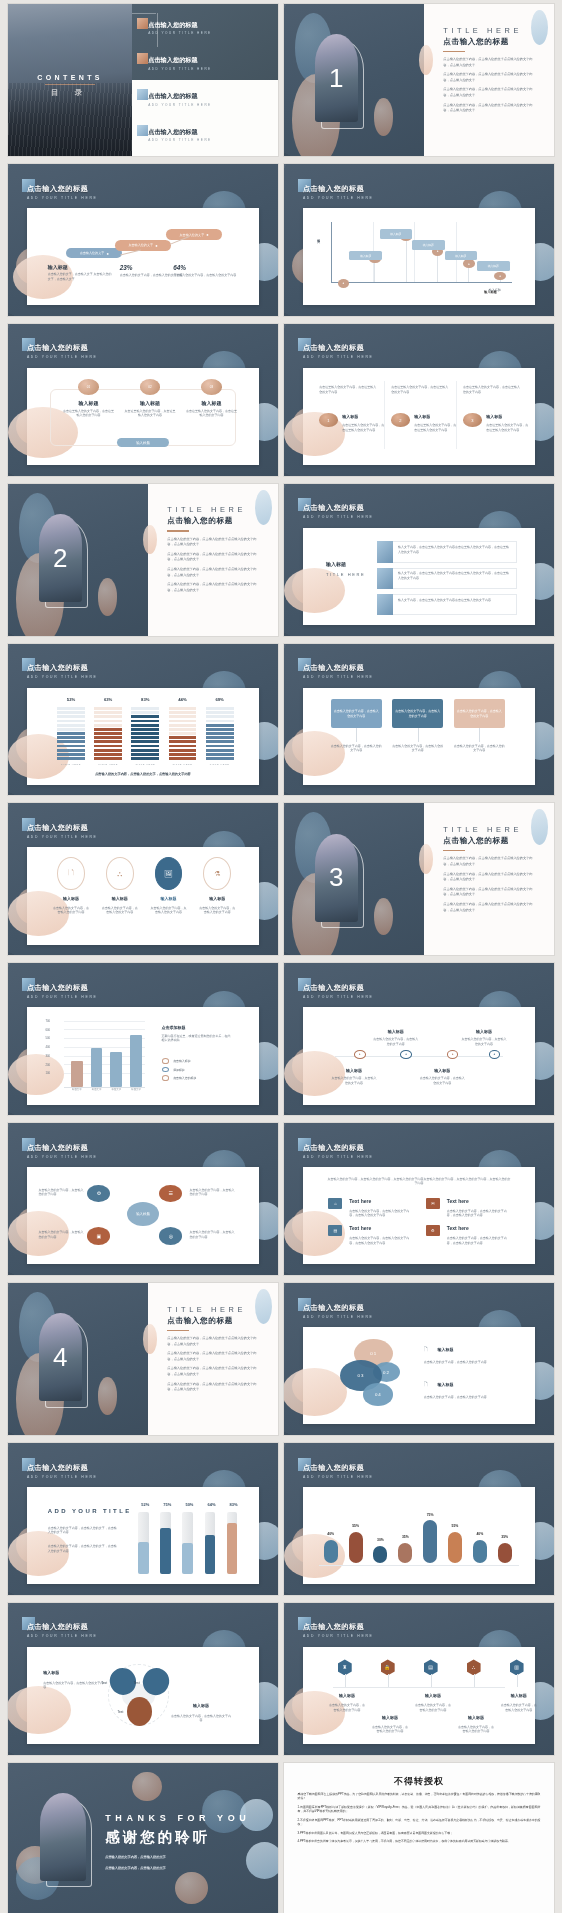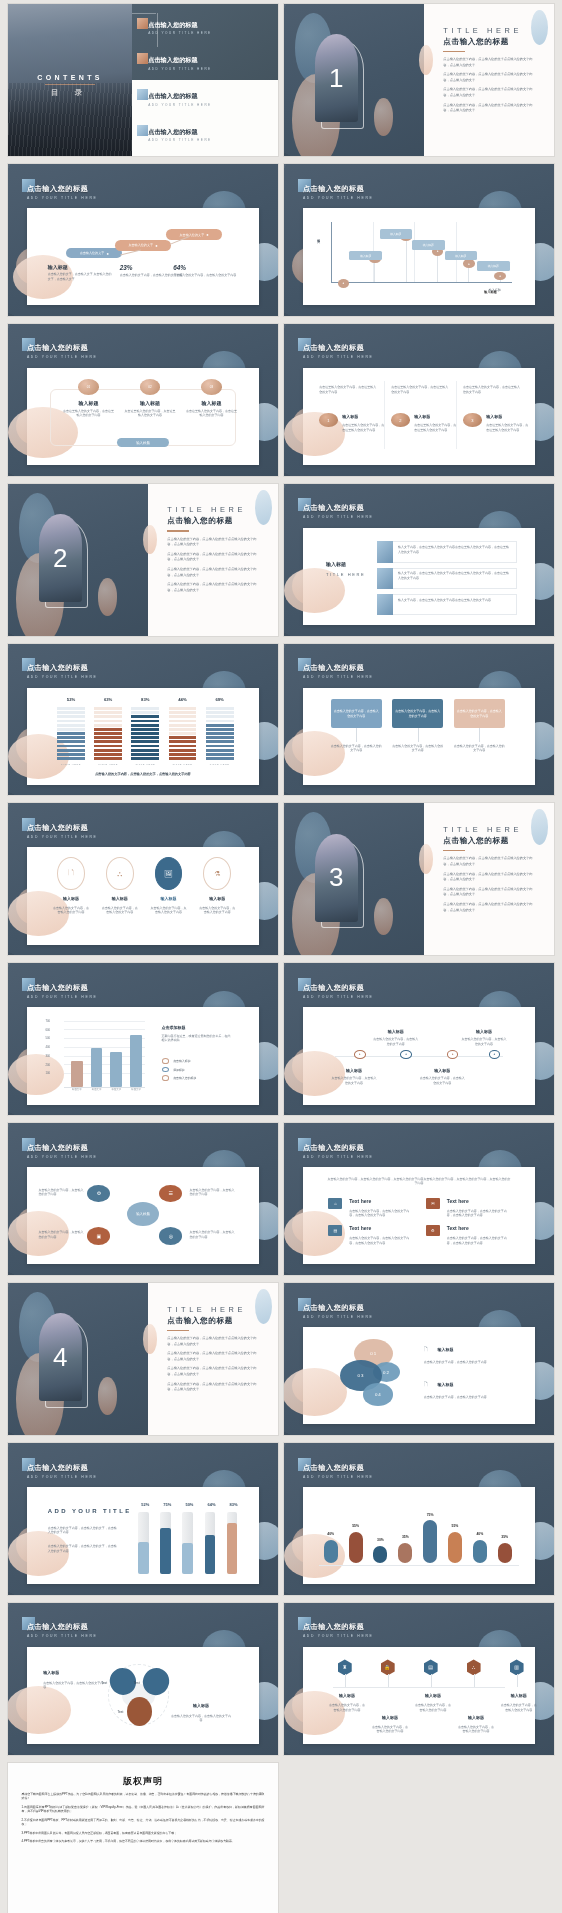--- a/index.html
+++ b/index.html
@@ -843,23 +843,39 @@
           <div class="hex" style="position: absolute; left: 70.5%; top: 13%; background: rgb(154, 87, 56);">⛬</div>
           <div style="position: absolute; left: 73.7%; top: 28%; width: 0.5px; height: 13%; background: rgb(221, 226, 231);"></div>
           <div class="zh-b f4 ctr" style="position: absolute; left: 65.5%; top: 70%; width: 18%;">输入标题</div>
           <div class="tiny f3 ctr" style="position: absolute; left: 66.5%; top: 80%; width: 16%;">点击输入您的文字内容，点击输入您的文字内容</div>
           <div class="hex" style="position: absolute; left: 89%; top: 13%; background: rgb(60, 106, 140);">▥</div>
           <div style="position: absolute; left: 92.2%; top: 28%; width: 0.5px; height: 13%; background: rgb(221, 226, 231);"></div>
           <div class="zh-b f4 ctr" style="position: absolute; left: 84%; top: 48%; width: 18%;">输入标题</div>
           <div class="tiny f3 ctr" style="position: absolute; left: 85%; top: 58%; width: 16%;">点击输入您的文字内容，点击输入您的文字内容</div>
         </div>
       </div>
+      <div class="slide">
+        <div class="bgtex"></div>
+        <div class="blob b-blue" style="left: 72%; top: 18%; width: 16%; padding-bottom: 9%; height: 28.432%;"></div>
+        <div class="blob b-peach" style="left: 3%; top: 55%; width: 14%; padding-bottom: 7.875%; height: 24.878%;"></div>
+        <div class="blob b-lblue" style="left: 88%; top: 52%; width: 14%; padding-bottom: 7.875%; height: 24.878%;"></div>
+        <div class="blob b-peach" style="left: 46%; top: 6%; width: 11%; padding-bottom: 6.1875%; height: 19.547%;"></div>
+        <div class="blob b-blue" style="left: 3%; top: 62%; width: 16%; padding-bottom: 9%; height: 28.432%;"></div>
+        <div class="blob b-peach" style="left: 62%; top: 72%; width: 12%; padding-bottom: 6.75%; height: 21.324%;"></div>
+        <div class="blob b-lblue" style="left: 86%; top: 24%; width: 12%; padding-bottom: 6.75%; height: 21.324%;"></div>
+        <div class="archframe" style="left: 14%; top: 24%; width: 17%; height: 58%;"></div>
+        <div class="arch" style="left: 12%; top: 20%; width: 17%; height: 58%;"></div>
+        <div class="thanks-en" style="position: absolute; left: 36%; top: 33%;">THANKS FOR YOU</div>
+        <div class="thanks-zh" style="position: absolute; left: 36%; top: 42%;">感谢您的聆听</div>
+        <div style="position: absolute; left: 36%; top: 61%; font-size: 3.2px; color: rgb(224, 231, 238); font-weight: bold;">点击输入您的文字内容，点击输入您的文字</div>
+        <div style="position: absolute; left: 36%; top: 68%; font-size: 3.2px; color: rgb(224, 231, 238); font-weight: bold;">点击输入您的文字内容，点击输入您的文字</div>
+      </div>
       <div class="slide white" style="background: rgb(253, 253, 253);">
         <div style="position: absolute; inset: 8% 5% 6%;">
-          <div class="cp-title">版权声明</div>
+          <div class="cp-title">不得转授权</div>
           <div class="cp-p">感谢您下载包图网平台上提供的PPT作品，为了您和包图网以及原创作者的利益，请勿复制、传播、销售，否则将承担法律责任！包图网将对作品进行维权，按照传播下载次数进行十倍的索取赔偿！</div>
           <div class="cp-p">1.包图网图库所有PPT模板均属于版权受合法受保护（版权：VIP/Royalty-Free）作品，受《中国人民共和国著作权法》和《世界版权公约》的保护，作品所有权归，版权属其拥有图图网所有，并不得是VIP模板无转转载使用的；</div>
           <div class="cp-p">2.不得擅自将包图网PPT模板、PPT素材或共用版通过用于再加工的、翻刻、出版、出售、转让、分销、发布或任何可被视为交易模板的行为，不得转授权、出卖、转让本服务或本服务中的授权；</div>
           <div class="cp-p">3.PPT模板中所用图片及照片等，包图网仅授人员向您正版授权，场面另有图，如有需要请另包图网图文版授的自行下载；</div>
           <div class="cp-p">4.PPT模板中所含的所有字体仅为参考展示，仅供个人学习使用，不得商用，如您不同意的字体请使用时为依表，权利字体的如需商用请购买版权或与字体版权方联系。</div>
         </div>
       </div>
     </div>
 </div>
 

